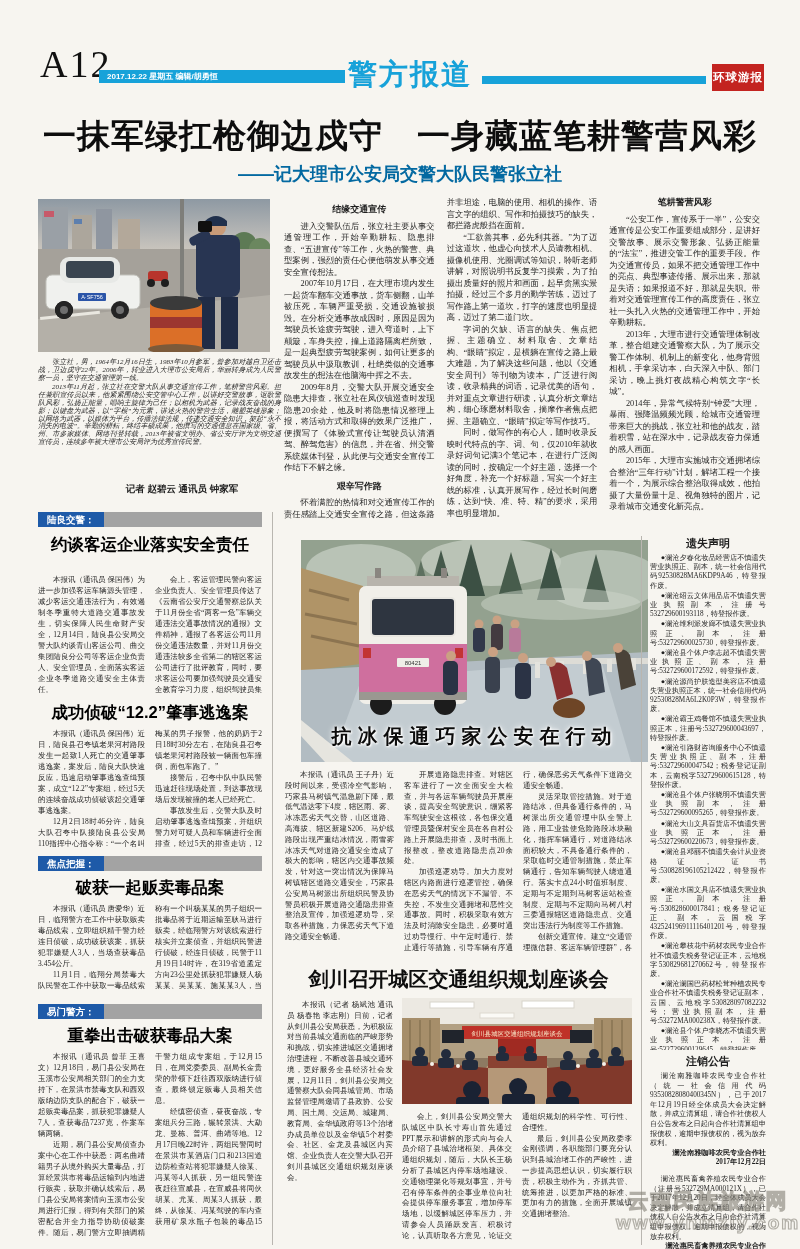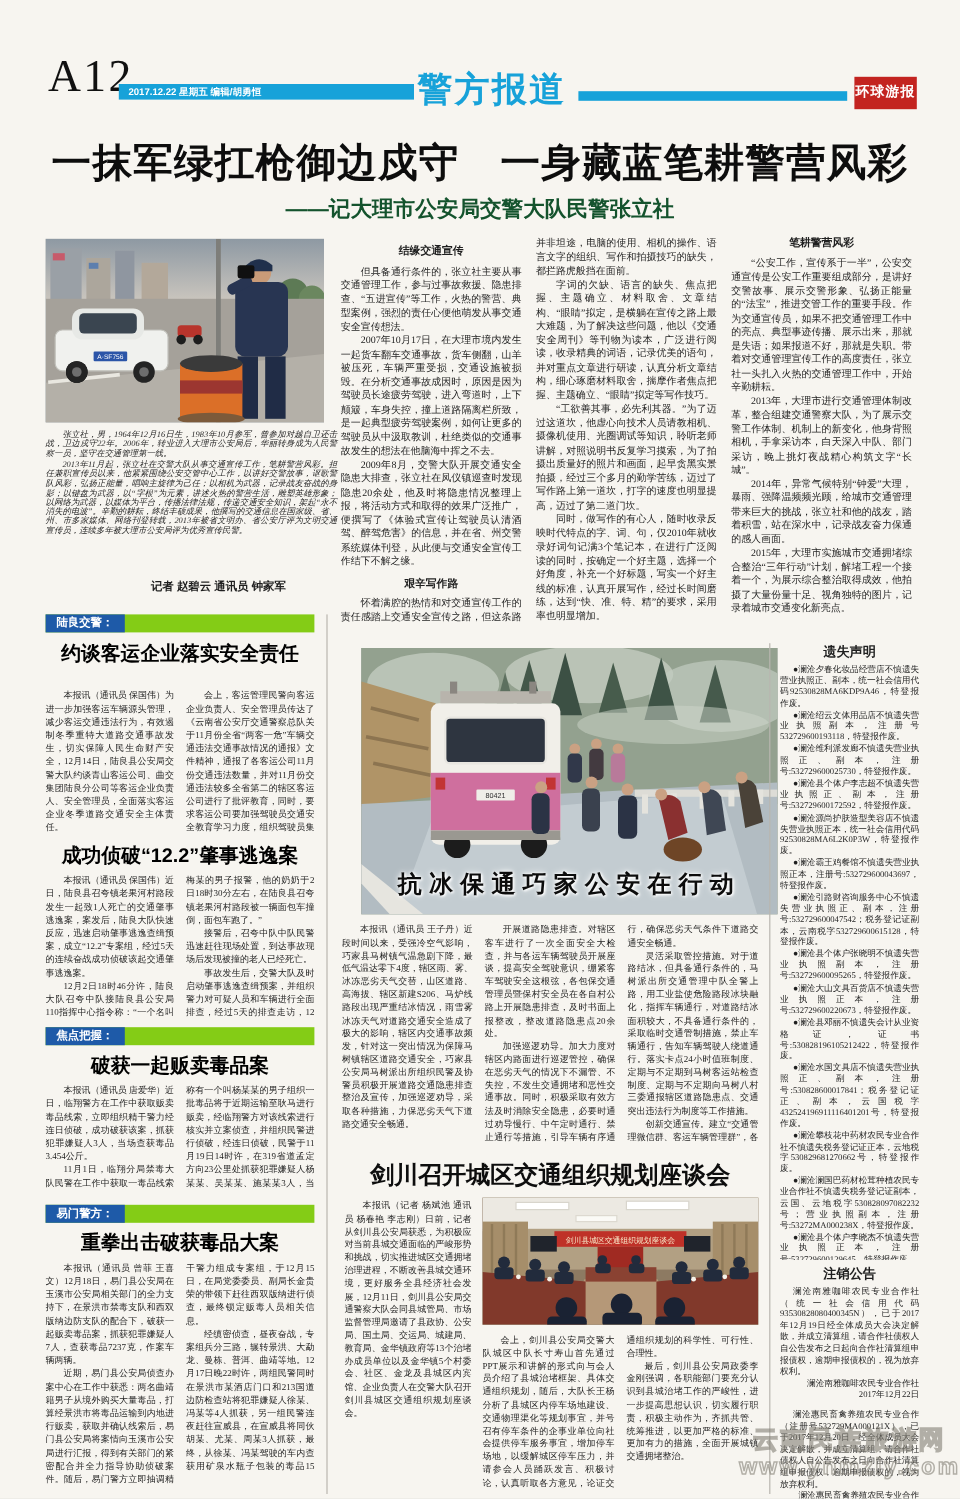--- a/index.html
+++ b/index.html
@@ -15,36 +15,36 @@
             font-size:8px;font-weight:bold;line-height:13px;padding-left:8px;box-sizing:border-box;}
   .section-title{left:340px;top:55px;width:140px;text-align:center;font-size:29px;
                  font-weight:900;color:#17a2d9;letter-spacing:2px;}
   .header-rule{left:482px;top:76px;width:224px;height:8px;background:#17a2d9;}
   .masthead-box{left:712px;top:64px;width:52px;height:27px;background:#c32420;color:#fff;
                 font-size:11.5px;font-weight:bold;text-align:center;line-height:27px;letter-spacing:1px;}
 
   
   .lead-headline{left:40px;top:114px;width:720px;margin:0;text-align:center;
                  font-size:33px;font-weight:900;letter-spacing:1px;color:#0d0d0d;}
-  .lead-dek{left:40px;top:162px;width:720px;text-align:center;font-size:18px;font-weight:bold;color:#14532d;}
+  .lead-dek{left:40px;top:162px;width:720px;text-align:center;font-size:18px;font-weight:bold;color:#0369a1;}
   .photo1{left:38px;top:199px;width:232px;height:153px;overflow:hidden;background:#9aa0a3;}
   .caption{left:38px;top:359px;width:243px;font-size:7px;line-height:7.8px;text-align:justify;font-style:italic;color:#262626;}
   .caption p{margin:0 0 2px;text-indent:2em;}
   .byline-row{left:38px;top:483px;width:288px;display:flex;align-items:center;gap:6px;flex-direction:column;}
   .byline{font-size:9.5px;font-weight:bold;white-space:nowrap;}
   .byline-rule{flex:1;height:1px;background:#4a4a4a;}
   .lead-text{left:284px;top:197px;width:476px;height:334px;column-count:3;column-gap:12px;
              column-fill:auto;font-size:8.3px;line-height:11.5px;text-align:justify;overflow:hidden;}
   .lead-text p{margin:0;text-indent:2em;}
   .col-subhead{text-align:center !important;text-indent:0 !important;font-weight:bold;
                font-family:"Liberation Sans","DejaVu Sans",sans-serif;font-size:9px !important;
                margin:7px 0 5px !important;}
 
   
-  .label-bar{left:38px;width:224px;height:15px;background:#84cc16;}
+  .label-bar{left:38px;width:224px;height:15px;background:#a3a3a3;}
   .label-dark{position:absolute;left:0;top:0;height:15px;background:#1e5aa8;color:#fff;
               font-size:9.5px;font-weight:bold;line-height:15px;padding:0 9px;
               font-family:"Liberation Sans","DejaVu Sans",sans-serif;white-space:nowrap;}
   .sub-headline{left:38px;width:224px;margin:0;text-align:center;font-size:16.5px;
                 font-weight:900;color:#000000;}
   .left-body{left:38px;width:224px;column-count:2;column-gap:10px;column-fill:auto;
              font-size:7.5px;line-height:11px;text-align:justify;overflow:hidden;}
   .left-body p{margin:0;text-indent:2em;}
 
   
@@ -67,21 +67,21 @@
   .jc-rest p{margin:0;text-indent:2em;}
 
   
   .lost-title{left:650px;top:536px;width:116px;text-align:center;font-size:11px;font-weight:bold;}
   .lost-items{left:650px;top:554px;width:116px;height:496px;font-size:7.2px;line-height:9.2px;
               text-align:justify;overflow:hidden;}
   .lost-items p{margin:0 0 1px;text-indent:1.5em;}
   .cancel-title{left:650px;top:1054px;width:116px;text-align:center;font-size:11px;font-weight:bold;}
   .cancel-block{left:650px;top:1072px;width:116px;font-size:7.2px;line-height:9.6px;text-align:justify;}
   .cancel-block p{margin:0;text-indent:1.5em;}
-  .cancel-sig{text-align:right;font-weight:normal;}
+  .cancel-sig{text-align:right;font-weight:bold;}
   .gap-top{margin-top:7px !important;}
 
   
   .vrule{width:1px;background:#b9b6b0;}
   .watermark{left:616px;top:1190px;width:184px;text-align:center;pointer-events:none;
              font-family:"Liberation Sans","DejaVu Sans",sans-serif;font-weight:900;
              color:transparent;-webkit-text-stroke:1.2px rgba(130,126,116,.6);letter-spacing:2px;}
   .wm1{font-size:21px;line-height:22px;}
   .wm2{font-size:19px;line-height:21px;}
   @supports not (-webkit-text-stroke:1px #000){ .watermark{color:rgba(130,126,116,.4);} }
@@ -167,27 +167,27 @@
     <p>张立社，男，1964年12月16日生，1983年10月参军，曾参加对越自卫还击战，卫边戍守22年。2006年，转业进入大理市公安局后，华丽转身成为人民警察一员，坚守在交通管理第一线。</p>
     <p>2013年11月起，张立社在交警大队从事交通宣传工作，笔耕警营风彩。担任兼职宣传员以来，他紧紧围绕公安交管中心工作，以讲好交警故事，讴歌警队风彩，弘扬正能量，唱响主旋律为己任；以相机为武器，记录战友奋战的身影；以键盘为武器，以“字根”为元素，讲述火热的警营生活，雕塑英雄形象；以网络为武器，以媒体为平台，传播法律法规，传递交通安全知识，架起“永不消失的电波”。辛勤的耕耘，终结丰硕成果，他撰写的交通信息在国家级、省、州、市多家媒体、网络刊登转载，2013年被省文明办、省公安厅评为文明交通宣传员，连续多年被大理市公安局评为优秀宣传民警。</p>
   </div>
   <div class="abs byline-row">
     <span class="byline sans">记者 赵碧云 通讯员 钟家军</span>
     <span class="byline-rule"></span>
   </div>
 
   <div class="abs lead-text">
       <p class="col-subhead">结缘交通宣传</p>
-      <p>但具备通行条件的，张立社主要从事交通管理工作，参与过事故救援、隐患排查、“五进宣传”等工作，火热的警营、典型案例，强烈的责任心便他萌发从事交通安全宣传想法。</p>
+      <p>进入交警队伍后，张立社主要从事交通管理工作，开始辛勤耕耘、隐患排查、“五进宣传”等工作，火热的警营、典型案例，强烈的责任心便他萌发从事交通安全宣传想法。</p>
       <p>2007年10月17日，在大理市境内发生一起货车翻车交通事故，货车侧翻，山羊被压死，车辆严重受损，交通设施被损毁。在分析交通事故成因时，原因是因为驾驶员长途疲劳驾驶，进入弯道时，上下颠簸，车身失控，撞上道路隔离栏所致，是一起典型疲劳驾驶案例，如何让更多的驾驶员从中汲取教训，杜绝类似的交通事故发生的想法在他脑海中挥之不去。</p>
       <p>2009年8月，交警大队开展交通安全隐患大排查，张立社在凤仪镇巡查时发现隐患20余处，他及时将隐患情况整理上报，将活动方式和取得的效果广泛推广，便撰写了《体验式宣传让驾驶员认清酒驾、醉驾危害》的信息，并在省、州交警系统媒体刊登，从此便与交通安全宣传工作结下不解之缘。</p>
       <p class="col-subhead">艰辛写作路</p>
       <p>怀着满腔的热情和对交通宣传工作的责任感踏上交通安全宣传之路，但这条路并非坦途，电脑的使用、相机的操作、语言文字的组织、写作和拍摄技巧的缺失，都拦路虎般挡在面前。</p>
+      <p>“工欲善其事，必先利其器。”为了迈过这道坎，他虚心向技术人员请教相机、摄像机使用、光圈调试等知识，聆听老师讲解，对照说明书反复学习摸索，为了拍摄出质量好的照片和画面，起早贪黑实景拍摄，经过三个多月的勤学苦练，迈过了写作路上第一道坎，打字的速度也明显提高，迈过了第二道门坎。</p>
       <p>字词的欠缺、语言的缺失、焦点把握、主题确立、材料取舍、文章结构、“眼睛”拟定，是横躺在宣传之路上最大难题，为了解决这些问题，他以《交通安全周刊》等刊物为读本，广泛进行阅读，收录精典的词语，记录优美的语句，并对重点文章进行研读，认真分析文章结构，细心琢磨材料取舍，揣摩作者焦点把握、主题确立、“眼睛”拟定等写作技巧。</p>
-      <p>“工欲善其事，必先利其器。”为了迈过这道坎，他虚心向技术人员请教相机、摄像机使用、光圈调试等知识，聆听老师讲解，对照说明书反复学习摸索，为了拍摄出质量好的照片和画面，起早贪黑实景拍摄，经过三个多月的勤学苦练，迈过了写作路上第一道坎，打字的速度也明显提高，迈过了第二道门坎。</p>
       <p>同时，做写作的有心人，随时收录反映时代特点的字、词、句，仅2010年就收录好词句记满3个笔记本，在进行广泛阅读的同时，按确定一个好主题，选择一个好角度，补充一个好标题，写实一个好主线的标准，认真开展写作，经过长时间磨练，达到“快、准、特、精”的要求，采用率也明显增加。</p>
       <p class="col-subhead">笔耕警营风彩</p>
       <p>“公安工作，宣传系于一半”，公安交通宣传是公安工作重要组成部分，是讲好交警故事、展示交警形象、弘扬正能量的“法宝”，推进交管工作的重要手段。作为交通宣传员，如果不把交通管理工作中的亮点、典型事迹传播、展示出来，那就是失语；如果报道不好，那就是失职。带着对交通管理宣传工作的高度责任，张立社一头扎入火热的交通管理工作中，开始辛勤耕耘。</p>
       <p>2013年，大理市进行交通管理体制改革，整合组建交通警察大队，为了展示交警工作体制、机制上的新变化，他身背照相机，手拿采访本，白天深入中队、部门采访，晚上挑灯夜战精心构筑文字“长城”。</p>
       <p>2014年，异常气候特别“钟爱”大理，暴雨、强降温频频光顾，给城市交通管理带来巨大的挑战，张立社和他的战友，踏着积雪，站在深水中，记录战友奋力保通的感人画面。</p>
       <p>2015年，大理市实施城市交通拥堵综合整治“三年行动”计划，解堵工程一个接着一个，为展示综合整治取得成效，他拍摄了大量份量十足、视角独特的图片，记录着城市交通变化新亮点。</p>
     </div>
 
   <div class="abs label-bar" style="top:512px">
     <span class="label-dark">陆良交警：</span>

